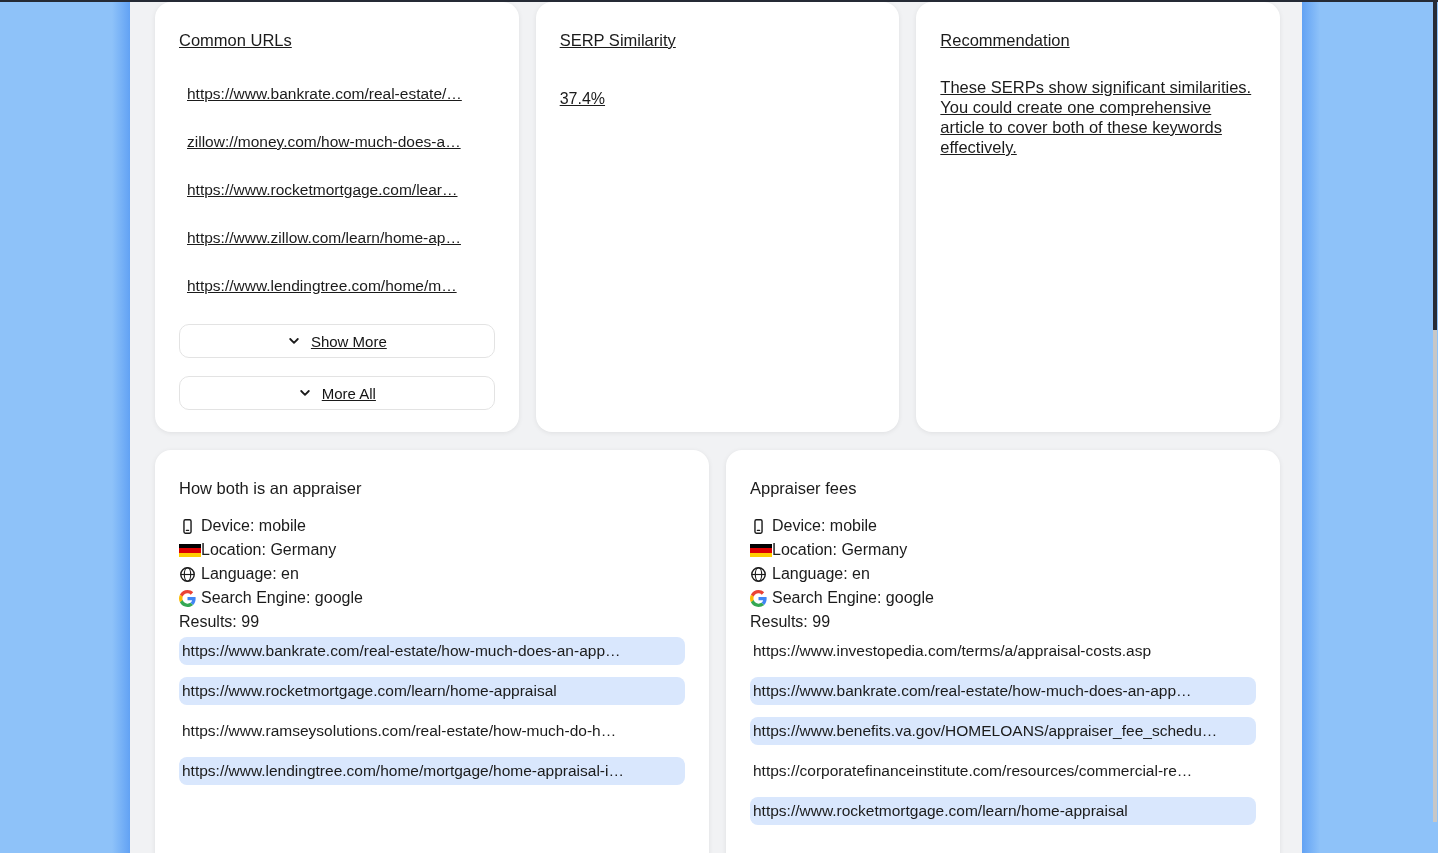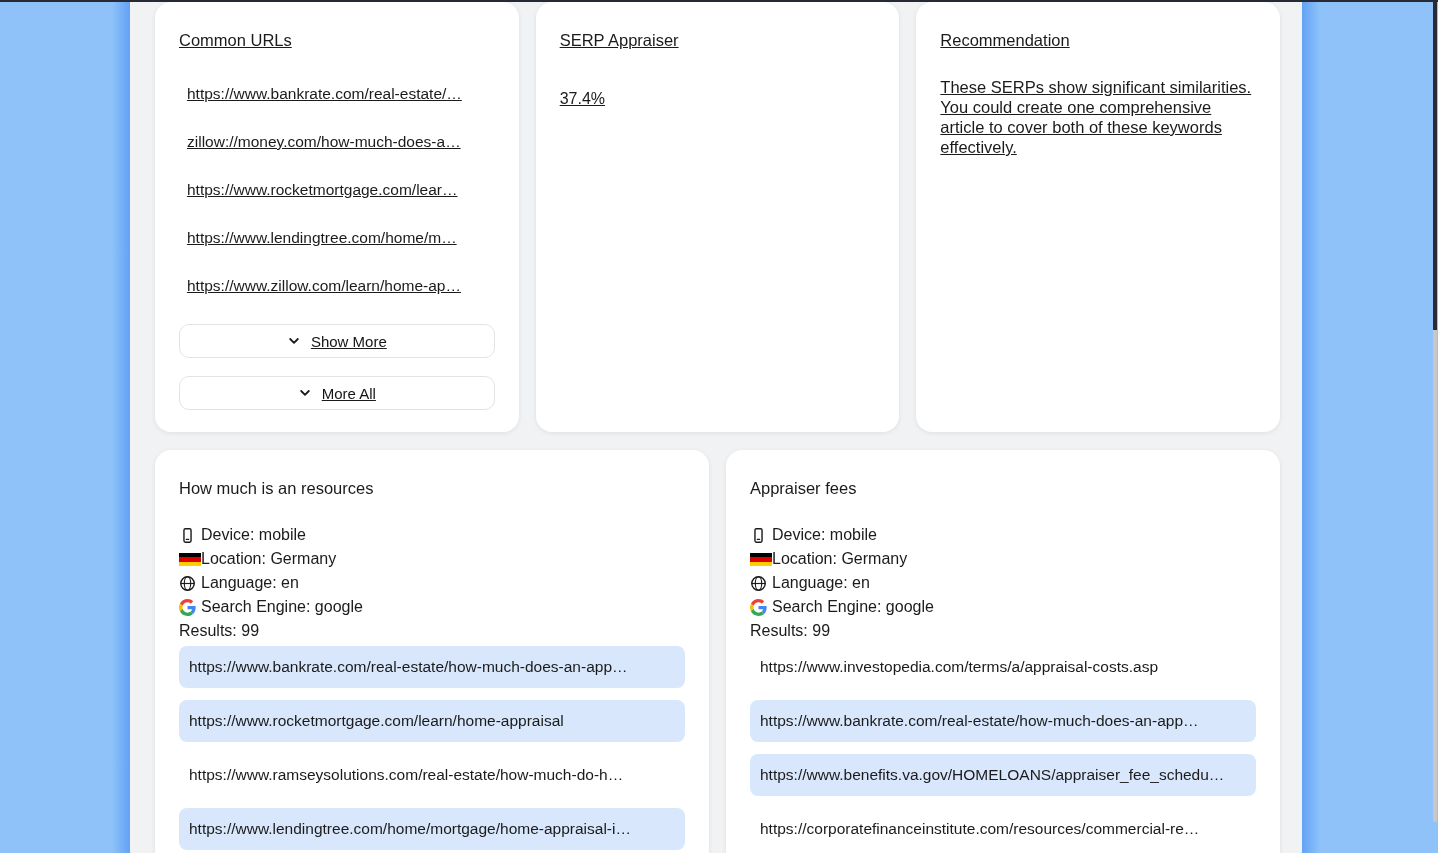--- a/index.html
+++ b/index.html
@@ -37,26 +37,26 @@
   .btn.first { margin-top:14px; }
   .chev { width:14px; height:14px; display:inline-flex; }
 
   
   .serp-value { margin-top:40px; font-size:16px; }
 
   
   .rec-body { margin-top:27px; font-size:16.5px; line-height:20px; max-width:312px; }
 
   
-  .kw-meta { margin-top:25px; font-size:16px; }
+  .kw-meta { margin-top:16px; font-size:16px; }
   .meta-line { display:flex; align-items:center; height:24px; }
   .meta-icon { width:22px; flex:none; display:flex; align-items:center; }
   .flag-de { width:22px; height:13px; background:linear-gradient(#000 0 33.3%, #dd0000 33.3% 66.6%, #ffce00 66.6% 100%); }
   .kw-urls { margin-top:3px; }
-  .kw-url { height:42px; margin-bottom:12px; display:flex; align-items:center; padding:0 10px;
+  .kw-url { height:28px; margin-bottom:12px; display:flex; align-items:center; padding:0 3px;
             border-radius:8px; font-size:15.5px; white-space:nowrap; overflow:hidden;text-align:right; }
   .kw-url.hl { background:#d9e7fd; }
 </style>
 </head>
 <body>
 
 <div class="top-line"></div>
 <div class="edge-left"></div>
 <div class="edge-right"></div>
 <div class="panel"></div>
@@ -65,56 +65,56 @@
 <div class="content">
 
   <div class="row-top">
 
     <div class="card">
       <div class="card-title">Common URLs</div>
       <div class="cu-list">
         <div class="cu-item">https://www.bankrate.com/real-estate/…</div>
         <div class="cu-item">zillow://money.com/how-much-does-a…</div>
         <div class="cu-item">https://www.rocketmortgage.com/lear…</div>
+        <div class="cu-item">https://www.zillow.com/learn/home-ap…</div>
         <div class="cu-item">https://www.lendingtree.com/home/m…</div>
-        <div class="cu-item">https://www.zillow.com/learn/home-ap…</div>
       </div>
       <button class="btn first">
         <span class="chev">
           <svg viewBox="0 0 14 14" width="14" height="14">
               <path d="M3.2 5 7 8.8 10.8 5" fill="none" stroke="#1b1b1b" stroke-width="1.8" stroke-linecap="round" stroke-linejoin="round"></path>
             </svg>
         </span>
         <span>Show More</span>
       </button>
       <button class="btn">
         <span class="chev">
           <svg viewBox="0 0 14 14" width="14" height="14">
               <path d="M3.2 5 7 8.8 10.8 5" fill="none" stroke="#1b1b1b" stroke-width="1.8" stroke-linecap="round" stroke-linejoin="round"></path>
             </svg>
         </span>
         <span>More All</span>
       </button>
     </div>
 
     <div class="card">
-      <div class="card-title">SERP Appraiser</div>
+      <div class="card-title">SERP Similarity</div>
       <div class="serp-value">37.4%</div>
     </div>
 
     <div class="card">
       <div class="card-title">Recommendation</div>
       <div class="rec-body">These SERPs show significant similarities. You could create one comprehensive article to cover both of these keywords effectively.</div>
     </div>
   </div>
 
   <div class="row-bottom">
 
     <div class="card">
-      <div class="card-title">How much is an resources</div>
+      <div class="card-title">How both is an appraiser</div>
       <div class="kw-meta">
         <div class="meta-line">
           <span class="meta-icon">
             <svg viewBox="0 0 24 24" width="17" height="17">
                 <rect x="7" y="2.5" width="10" height="19" rx="2" fill="none" stroke="#1b1b1b" stroke-width="2"></rect>
                 <line x1="10.5" y1="17.5" x2="13.5" y2="17.5" stroke="#1b1b1b" stroke-width="2" stroke-linecap="round"></line>
               </svg>
           </span>
           <span>Device: mobile</span>
         </div>

